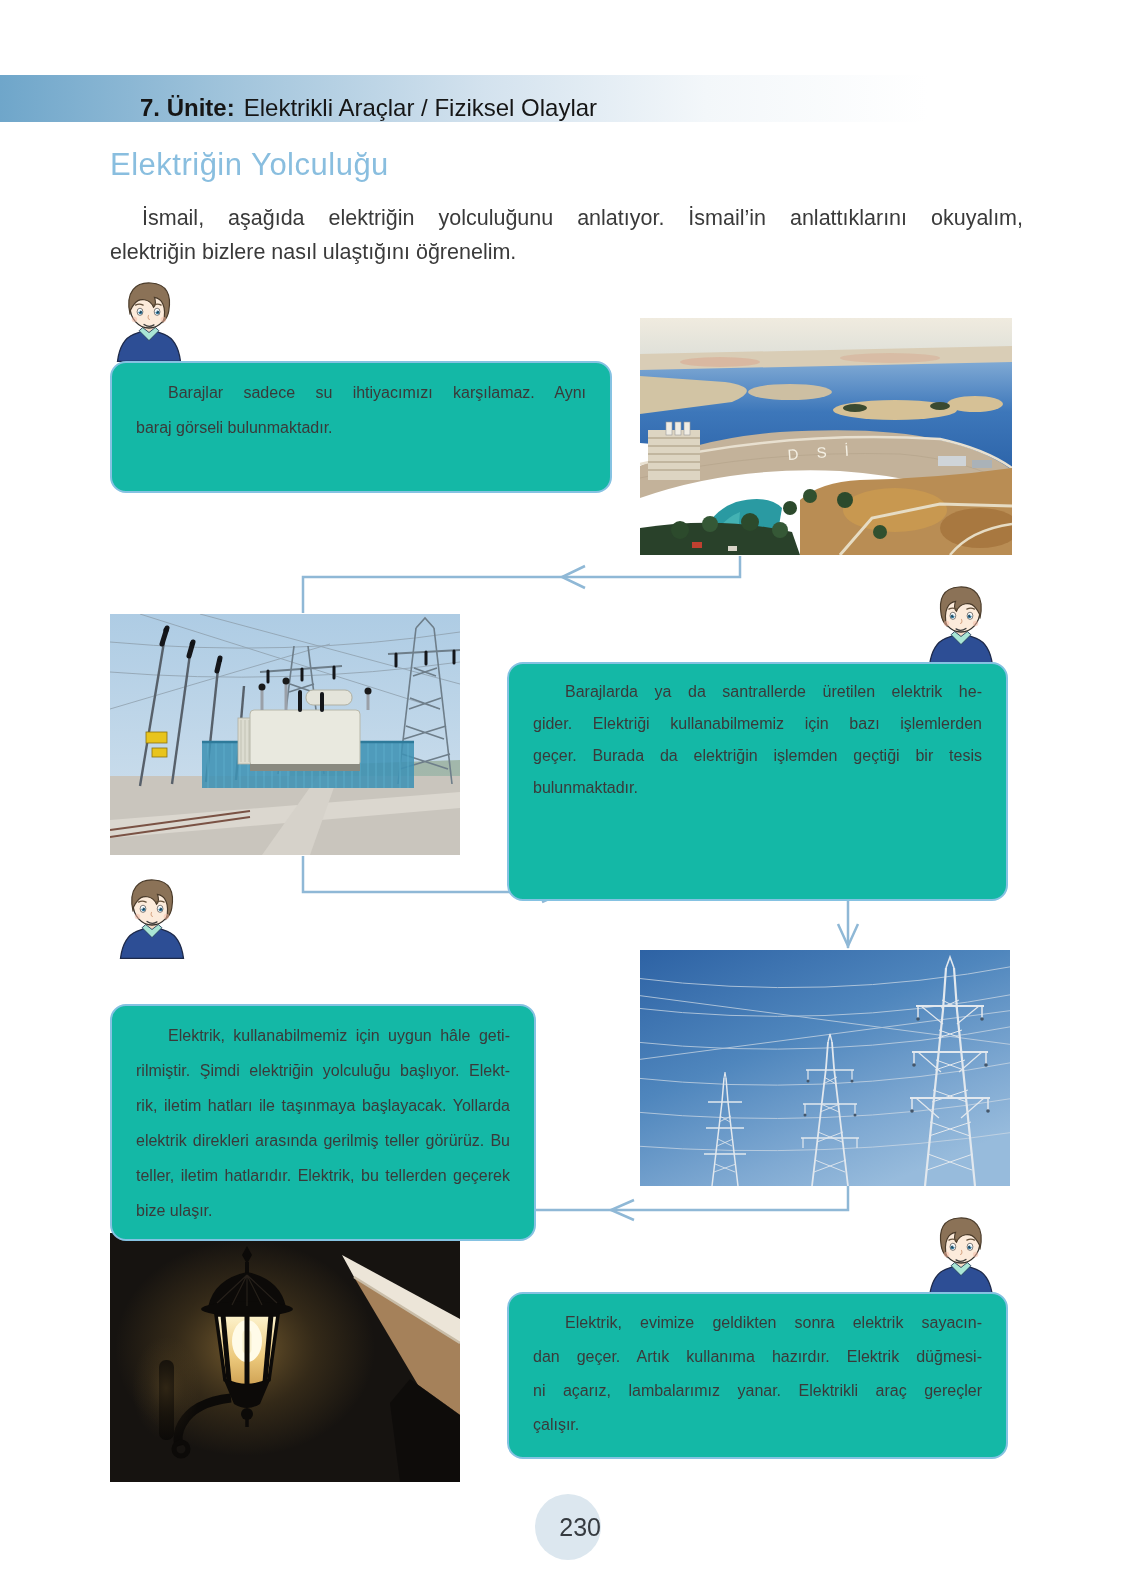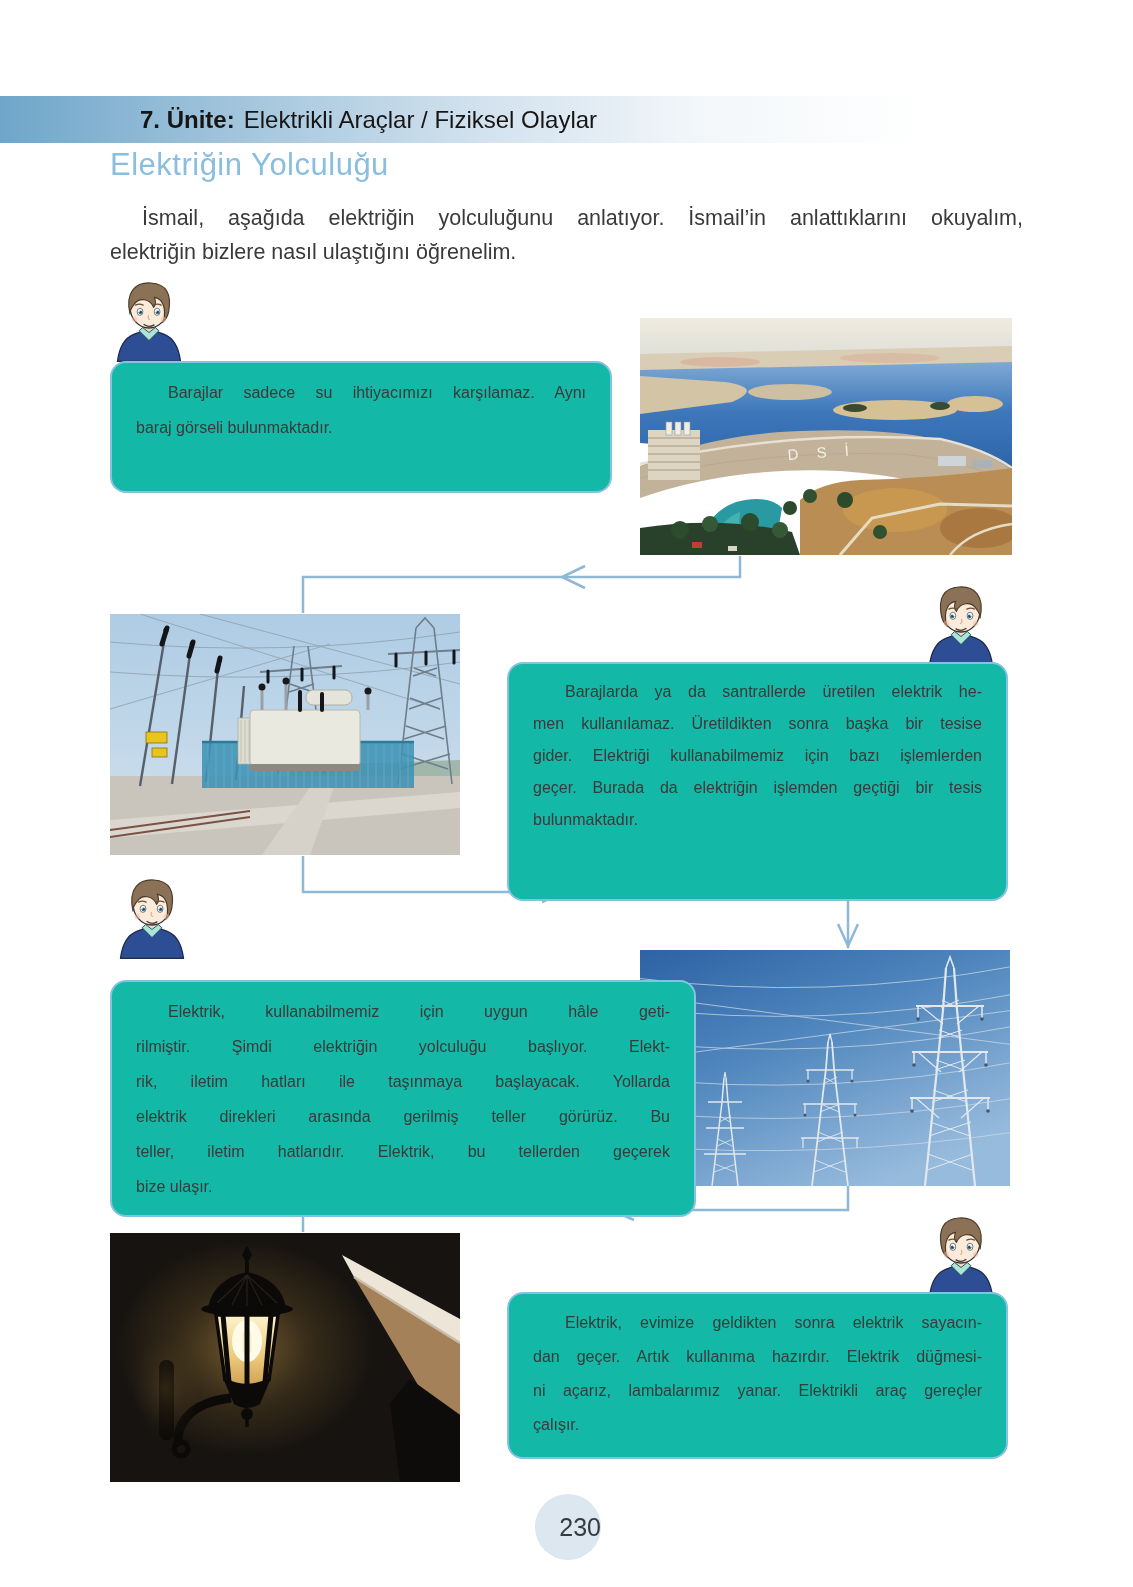--- a/index.html
+++ b/index.html
@@ -4,22 +4,22 @@
 <style>
   html,body{margin:0;padding:0}
   body{
     width:1133px;height:1587px;position:relative;background:#fff;
     font-family:"Liberation Sans", sans-serif;color:#3a3a3a;overflow:hidden;
   }
   .abs{position:absolute}
   .header-bar{
     top:75px;left:0;width:1008px;height:47px;box-sizing:border-box;
     background:linear-gradient(90deg,#6fa6ca 0%,#9fc3db 22%,#d3e2ee 48%,#f3f7fa 70%,#ffffff 92%);
-    display:flex;align-items:center;padding-left:140px;
-    font-size:24px;color:#161616;z-index:5;margin-top:21px;
+    display:flex;align-items:flex-end;padding-left:140px;
+    font-size:24px;color:#161616;z-index:5;
   }
   .header-bar .unit-label{font-weight:bold;margin-right:9px;white-space:nowrap}
   .page-title{left:110px;top:147px;font-size:31px;color:#89bedf;letter-spacing:.5px;z-index:5}
   .intro{left:110px;top:201px;width:913px;font-size:21.5px;line-height:34px;color:#3a3a3a;z-index:5}
   .jline{text-align:justify;text-align-last:justify}
   .jline.last{text-align-last:left}
   .indent{text-indent:32px}
   .bubble{
     box-sizing:border-box;background:#14b8a6;border:2.5px solid #85c2e2;border-radius:16px;
     padding:12px 24px;font-size:16px;color:#3a3a3a;z-index:4;
@@ -154,21 +154,20 @@
   <circle cx="150" cy="190" r="7" fill="#2c4a2c"></circle>
     <circle cx="170" cy="178" r="7" fill="#31502f"></circle>
   <circle cx="205" cy="182" r="8" fill="#2c4a2c"></circle>
     <circle cx="240" cy="214" r="7" fill="#31502f"></circle>
   <rect x="52" y="224" width="10" height="6" fill="#c04030"></rect>
     <rect x="88" y="228" width="9" height="5" fill="#d8d4c8"></rect>
 </svg>
 
 <div class="abs bubble" style="left:507px;top:662px;width:501px;height:239px;line-height:32px">
   <div class="jline indent">Barajlarda ya da santrallerde üretilen elektrik he-</div>
-  <div class="jline">men kullanılamaz. Üretildikten sonra başka bir tesise</div>
   <div class="jline">gider. Elektriği kullanabilmemiz için bazı işlemlerden</div>
   <div class="jline">geçer. Burada da elektriğin işlemden geçtiği bir tesis</div>
   <div class="jline last">bulunmaktadır.</div>
 </div>
 
 <svg class="abs photo" style="left:110px;top:614px" width="350" height="241" viewBox="0 0 350 241">
   <defs>
     <linearGradient id="subsky" x1="0" y1="0" x2="0" y2="1">
       <stop offset="0" stop-color="#aecce4"></stop>
         <stop offset="1" stop-color="#d3e2ee"></stop>
@@ -240,21 +239,21 @@
   </g>
   <circle cx="152" cy="73" r="3.5" fill="#1a1a1a"></circle>
     <circle cx="176" cy="67" r="3.5" fill="#1a1a1a"></circle>
     <circle cx="258" cy="77" r="3.5" fill="#1a1a1a"></circle>
   <g stroke="#14161a" stroke-width="4" stroke-linecap="round">
     <path d="M190 96 L190 78"></path>
       <path d="M212 96 L212 80"></path>
   </g>
 </svg>
 
-<div class="abs bubble" style="left:110px;top:980px;width:586px;height:237px;line-height:35px">
+<div class="abs bubble" style="left:110px;top:1004px;width:426px;height:237px;line-height:35px">
   <div class="jline indent">Elektrik, kullanabilmemiz için uygun hâle geti-</div>
   <div class="jline">rilmiştir. Şimdi elektriğin yolculuğu başlıyor. Elekt-</div>
   <div class="jline">rik, iletim hatları ile taşınmaya başlayacak. Yollarda</div>
   <div class="jline">elektrik direkleri arasında gerilmiş teller görürüz. Bu</div>
   <div class="jline">teller, iletim hatlarıdır. Elektrik, bu tellerden geçerek</div>
   <div class="jline last">bize ulaşır.</div>
 </div>
 
 <svg class="abs photo" style="left:640px;top:950px" width="370" height="236" viewBox="0 0 370 236">
   <defs>

